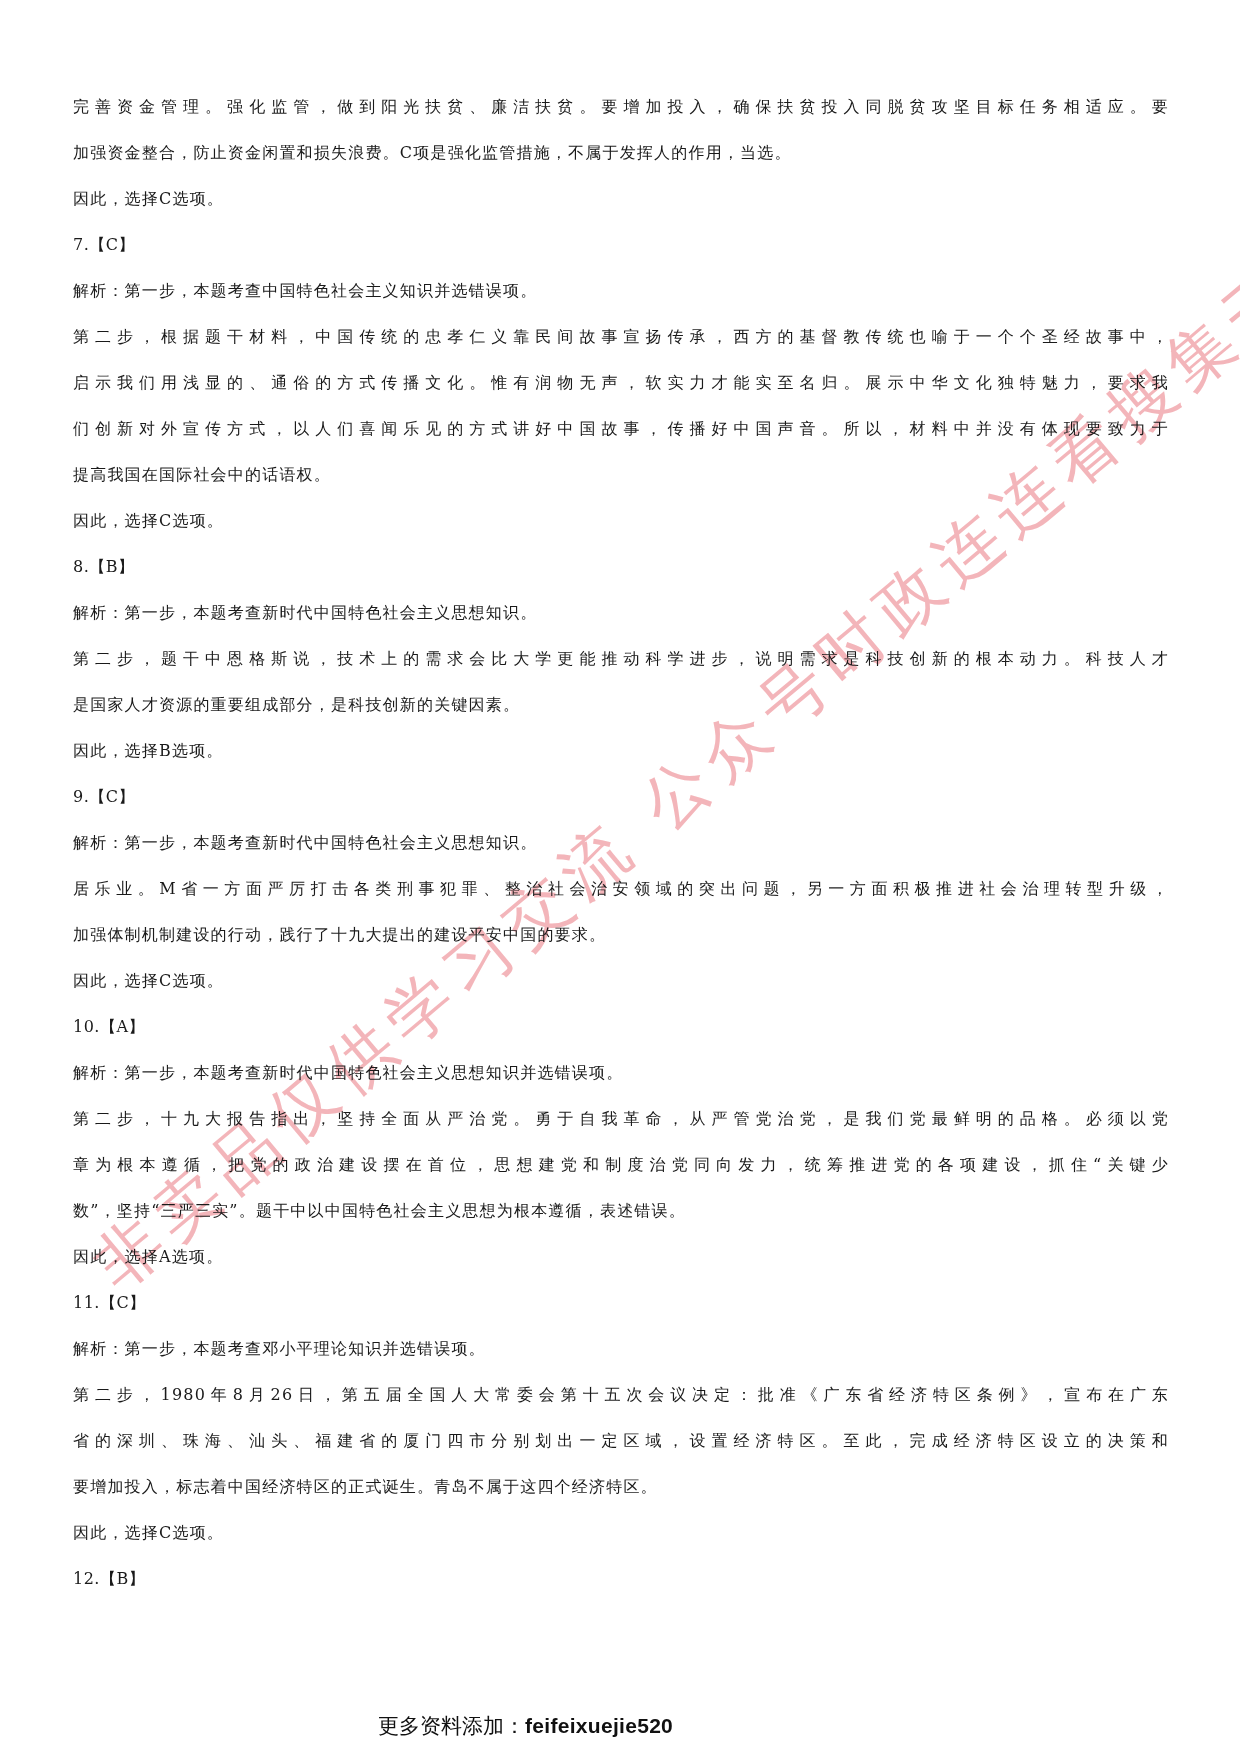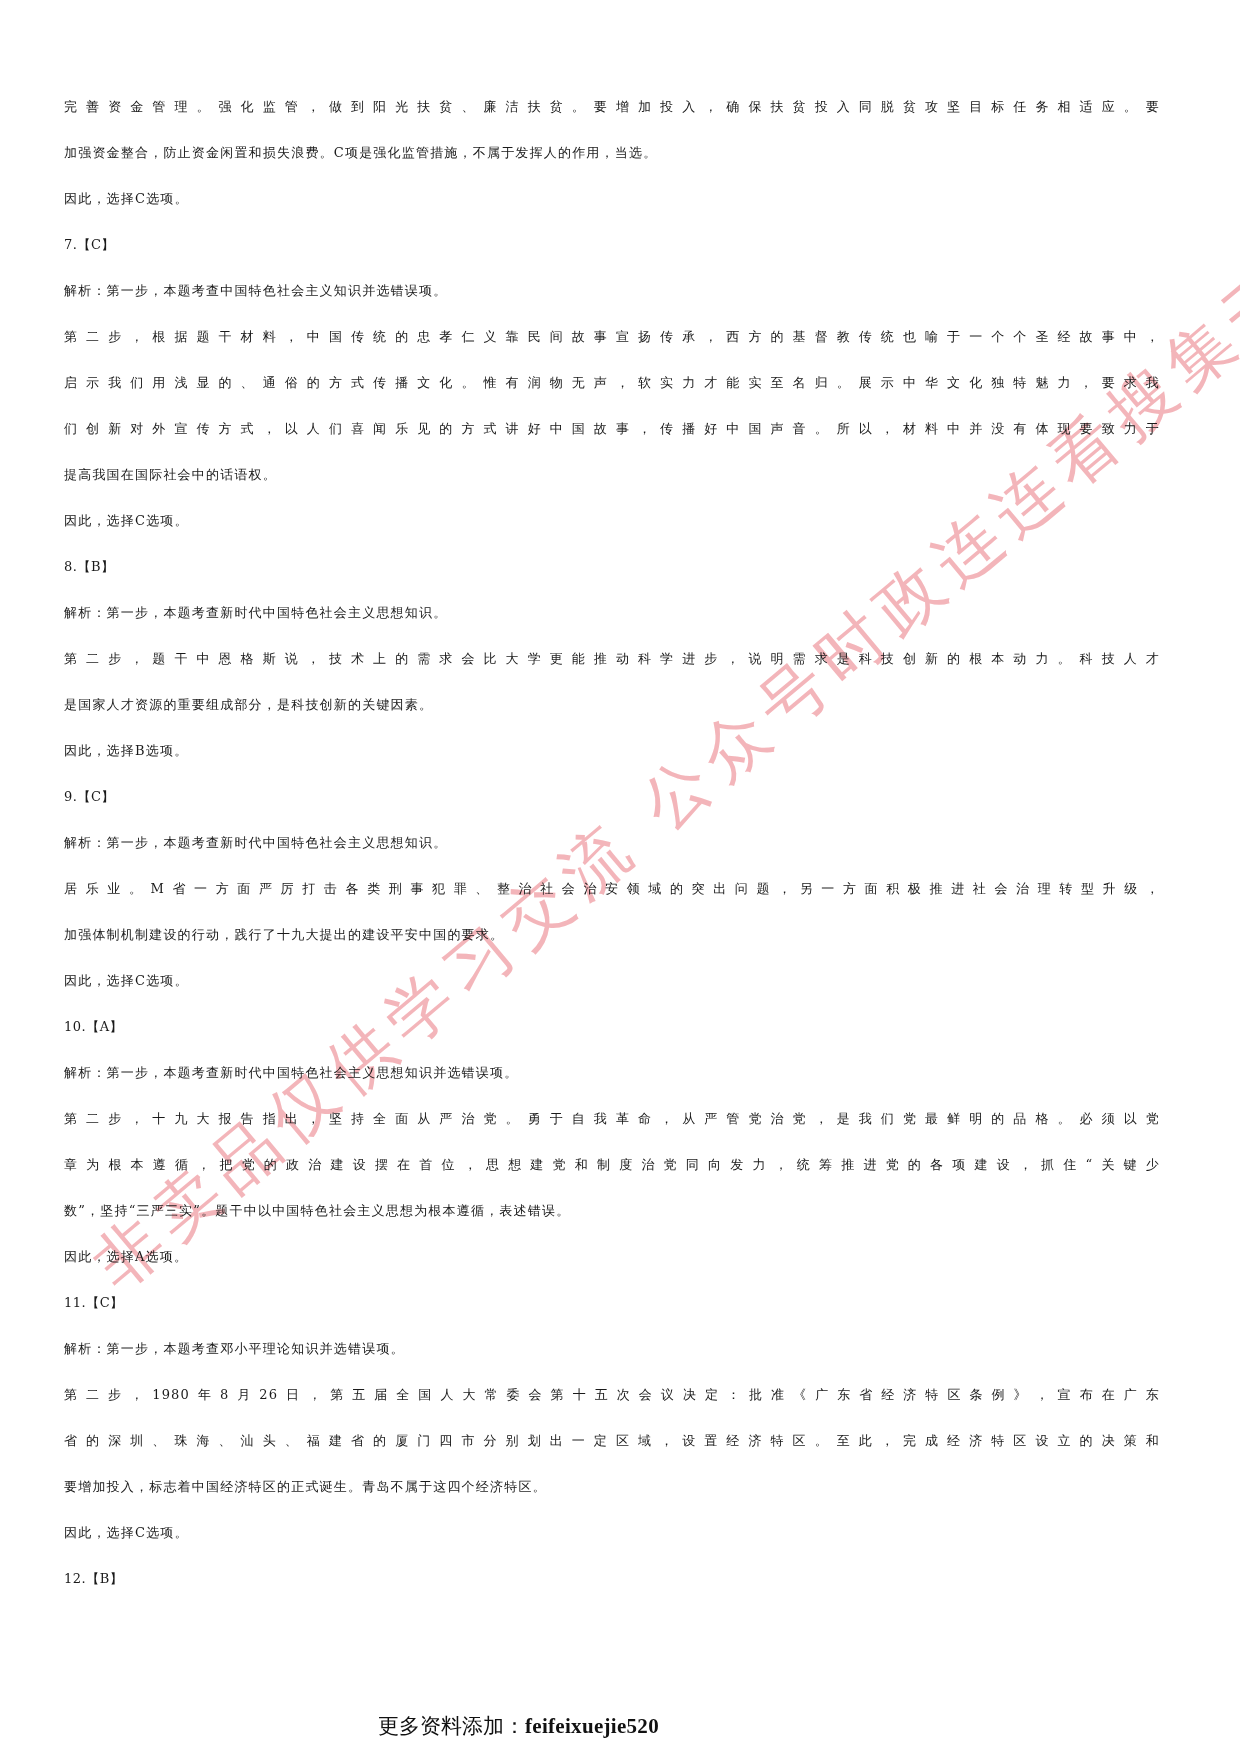--- a/index.html
+++ b/index.html
@@ -3,43 +3,43 @@
   <meta charset="utf-8">
   <style>
     html, body { margin: 0; padding: 0; background: #ffffff; }
     body {
       width: 1240px; height: 1754px; position: relative; overflow: hidden;
       font-family: "DejaVu Serif", "Liberation Serif", serif;
       color: #1a1a1a;
     }
     .page { position: absolute; left: 0; top: 0; width: 1240px; height: 1754px; }
     .content {
-      position: absolute; left: 64px; top: 84px; width: 1096px;
-      font-size: 13px; letter-spacing: 1.2px;
+      position: absolute; left: 73px; top: 84px; width: 1096px;
+      font-size: 16px; letter-spacing: 1.2px;
     }
     .line {
       height: 46px; line-height: 46px; white-space: nowrap; overflow: visible;
     }
     .justify { text-align: justify; text-align-last: justify; }
     .answer-head { letter-spacing: 0.5px; }
     .watermark {
       position: absolute; left: -60px; top: 780px; width: 1400px;
       transform: rotate(-40deg); transform-origin: center center;
       color: #f2a9ae; opacity: 0.85;
       font-family: "DejaVu Sans", "Liberation Sans", sans-serif;
       font-size: 66px; letter-spacing: 10px; white-space: nowrap;
       text-align: center; pointer-events: none;
     }
     .footer {
       position: absolute; left: 378px; top: 1712px;
       font-size: 21px; color: #111;
       font-family: "DejaVu Serif", "Liberation Serif", serif;
     }
     .footer .id {
-      font-family: Liberation Serif, serif;
+      font-family: Liberation Sans, sans-serif;
       font-weight: bold; letter-spacing: 0.3px;
     }
   </style>
 </head>
 <body>
 
 <div class="page">
   <div class="watermark">非卖品仅供学习交流 公众号时政连连看搜集于网络</div>
 
   <div class="content" id="content">

